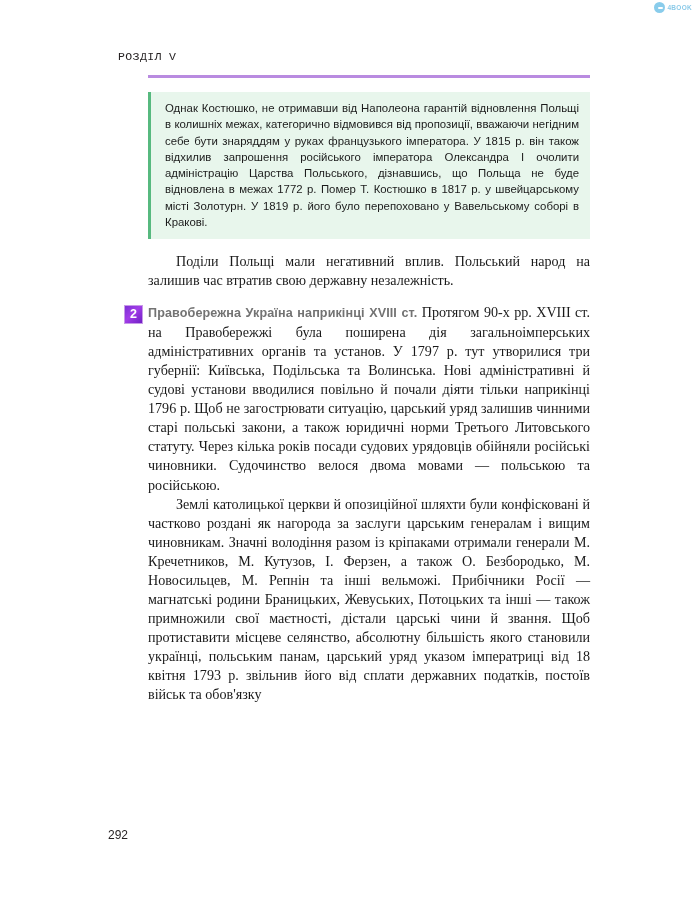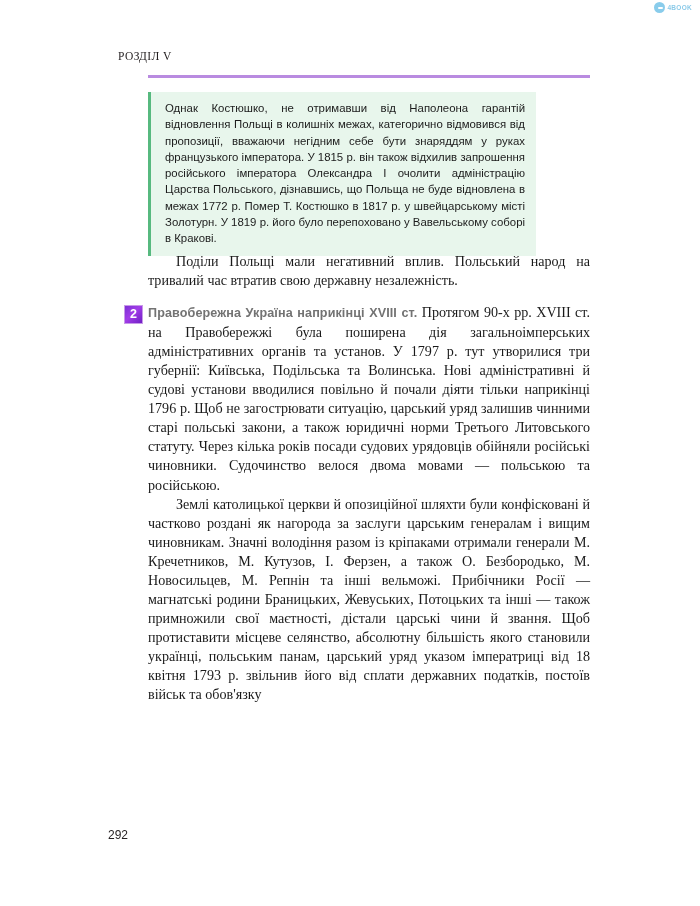--- a/index.html
+++ b/index.html
@@ -48,40 +48,40 @@
     letter-spacing: 0.3px;
     color: #2a9ed6;
     font-weight: bold;
   }
 
   
   .running-head {
     position: absolute;
     left: 118px;
     top: 50px;
-    font-family: Liberation Serif, serif;
+    font-family: Liberation Mono, monospace;
     font-size: 11.5px;
     color: #231f20;
     letter-spacing: 0.4px;
   }
   .head-rule {
     position: absolute;
     left: 148px;
     top: 75px;
     width: 442px;
     height: 3px;
     background: #b98be0;
   }
 
   
   .callout {
     position: absolute;
     left: 148px;
     top: 92px;
-    width: 388px;
+    width: 442px;
     background: #e8f6ec;
     border-left: 3px solid #57b97f;
     box-sizing: border-box;
     padding: 8px 11px 9px 14px;
   }
   .callout p {
     margin: 0;
     font-family: "Liberation Sans", sans-serif;
     font-size: 11.4px;
     line-height: 16.3px;
@@ -158,21 +158,21 @@
 
 <div class="running-head">РОЗДІЛ V</div>
 <div class="head-rule"></div>
 
 <div class="callout">
   <p>Однак Костюшко, не отримавши від Наполеона гарантій відновлення Польщі в колишніх межах, категорично відмовився від пропозиції, вважаючи негідним себе бути знаряддям у руках французького імператора. У 1815 р. він також відхилив запрошення російського імператора Олександра I очолити адміністрацію Царства Польського, дізнавшись, що Польща не буде відновлена в межах 1772 р. Помер Т. Костюшко в 1817 р. у швейцарському місті Золотурн. У 1819 р. його було перепоховано у Вавельському соборі в Кракові.</p>
 </div>
 
 <div class="col">
 
-  <p>Поділи Польщі мали негативний вплив. Польський народ на тривалий час втратив свою державну незалежність.</p>
+  <p>Поділи Польщі мали негативний вплив. Польський народ на залишив час втратив свою державну незалежність.</p>
 
   <div class="section-block">
     <span class="num-badge">2</span>
     <p class="noindent"><span class="sec-title">Правобережна Україна наприкінці XVIII ст.</span><span> Протягом 90-х рр. XVIII ст. на Правобережжі була поширена дія загальноімперських адміністративних органів та установ. У 1797 р. тут утворилися три губернії: Київська, Подільська та Волинська. Нові адміністративні й судові установи вводилися повільно й почали діяти тільки наприкінці 1796 р. Щоб не загострювати ситуацію, царський уряд залишив чинними старі польські закони, а також юридичні норми Третього Литовського статуту. Через кілька років посади судових урядовців обійняли російські чиновники. Судочинство велося двома мовами — польською та російською.</span></p>
   </div>
 
   <p>Землі католицької церкви й опозиційної шляхти були конфісковані й частково роздані як нагорода за заслуги царським генералам і вищим чиновникам. Значні володіння разом із кріпаками отримали генерали М. Кречетников, М. Кутузов, І. Ферзен, а також О. Безбородько, М. Новосильцев, М. Репнін та інші вельможі. Прибічники Росії — магнатські родини Браницьких, Жевуських, Потоцьких та інші — також примножили свої маєтності, дістали царські чини й звання. Щоб протиставити місцеве селянство, абсолютну більшість якого становили українці, польським панам, царський уряд указом імператриці від 18 квітня 1793 р. звільнив його від сплати державних податків, постоїв військ та обов'язку</p>
 </div>
 
 <div class="folio">292</div>

